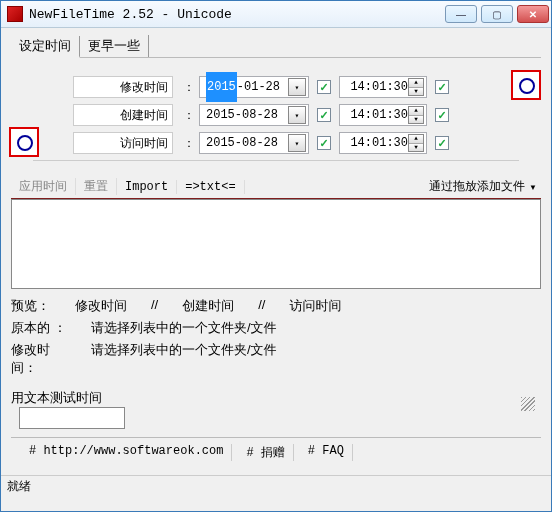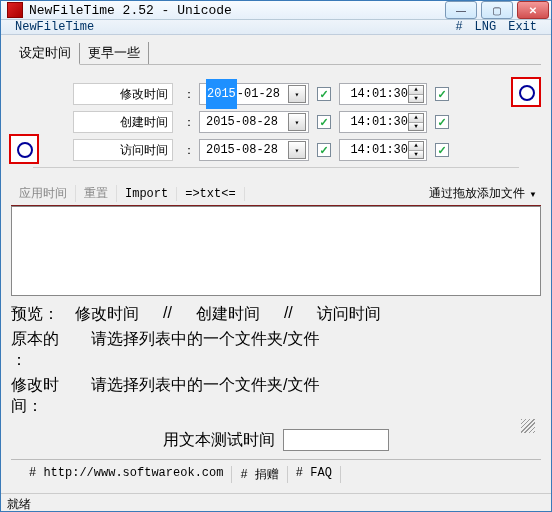--- a/index.html
+++ b/index.html
@@ -82,59 +82,52 @@
   .tbtn { padding:0 8px; color:#888; border-right:1px solid #ddd; font-family:"Microsoft YaHei","Courier New"; }
   .tbtn.en { font-family:"Courier New", monospace; color:#000;}
   .dropclue { flex:1; text-align:right; padding-right:4px; }
   .dropclue .tri { display:inline-block; font-size:8px; margin-left:4px; }
 
   .filelist {
     height:90px; background:#fff; border:1px solid #888;
   }
 
   .preview {
-    margin-top:8px; font-size:16px;
+    margin-top:8px; font-size:13px;
   }
   .prevrow { display:flex; margin-bottom:4px; }
   .pvlabel { width:64px; }
   .pvheaders { display:flex; gap:24px;}
   .prev-hint { margin-left:16px; }
-  .testrow { display:flex; align-items:flex-end; justify-content:center; margin:12px 0 8px 0; }
+  .testrow { display:flex; align-items:flex-start; justify-content:center; margin:12px 0 8px 0;flex-direction:column; }
   .testinput { width:106px; height:22px; border:1px solid #888; background:#fff; margin-left:8px;}
   .resize { position:absolute; right:6px; bottom:26px; width:14px; height:14px;
     background: repeating-linear-gradient(135deg,#999 0 1px, transparent 1px 3px);
   }
 
-  .footer { border-top:1px solid #bbb; padding:6px 10px; font-family:"Courier New",monospace; display:flex; background:#f0f0f0;}
+  .footer { border-top:1px solid #bbb; padding:6px 10px; font-family:"Courier New",monospace; display:flex; gap:6px; background:#f0f0f0;}
   .fbtn { padding:0 8px; border-right:1px solid #ccc;}
 
   .status { height:36px; background:#f0f0f0; border-top:1px solid #ccc; padding:2px 6px; font-size:12px;}
 </style>
 </head>
 <body>
 
 <div class="window">
 
   <div class="titlebar">
     <div class="icon"></div>
     <div class="title">NewFileTime 2.52 - Unicode</div>
     <div class="winbtns">
       <div class="winbtn">—</div>
       <div class="winbtn">▢</div>
       <div class="winbtn close">✕</div>
     </div>
   </div>
 
-  <div class="menubar">
-    <span>NewFileTime</span>
-    <div class="spacer"></div>
-    <span>#</span>
-    <span>LNG</span>
-    <span>Exit</span>
-  </div>
 
   <div class="content">
 
     <div class="tabs">
       <div class="tab active">设定时间</div>
       <div class="tab">更早一些</div>
     </div>
 
     <div class="timerows">
       <div class="clockicon rightclock" style="position:absolute"></div>

